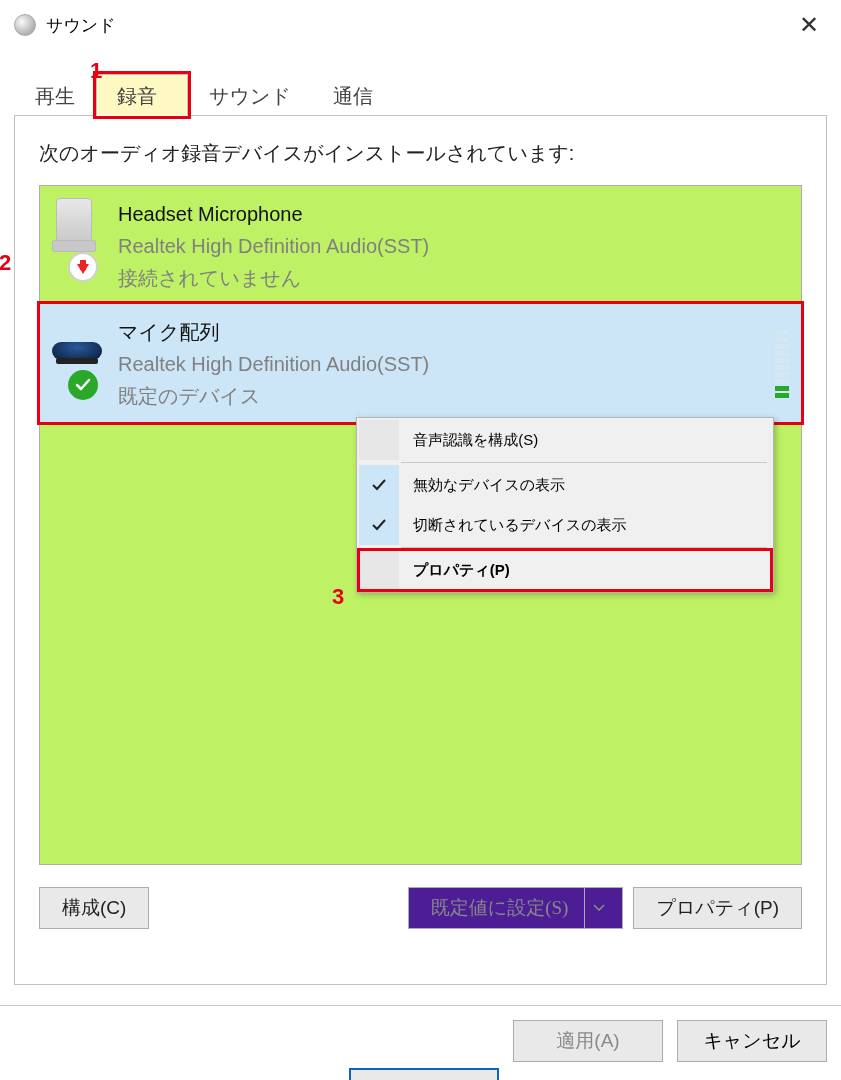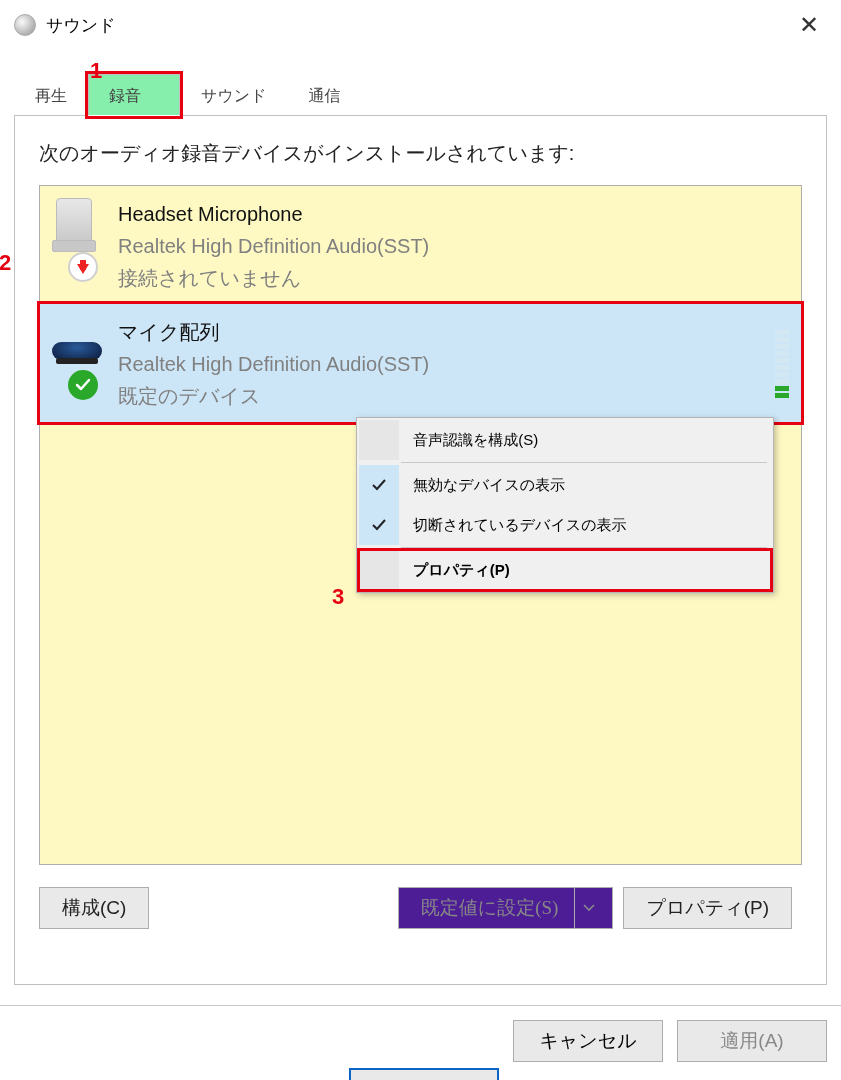--- a/index.html
+++ b/index.html
@@ -43,29 +43,29 @@
     display: flex;
     align-items: flex-end;
     margin: 28px 0 0 14px;
     height: 42px;
     position: relative;
   }
   .tab {
     height: 42px;
     line-height: 42px;
     padding: 0 20px;
-    font-size: 16px;
+    font-size: 20px;
     color: #444;
     border: 1px solid transparent;
     position: relative;
   }
   .tab.active {
     border: 1px solid #c0c0c0;
     border-bottom-color: #fff;
-    background: #86efac;
+    background: #fef9c3;
     z-index: 2;
   }
   .tab-content-border {
     border: 1px solid #c0c0c0;
     margin: -1px 14px 0 14px;
     height: 870px;
     padding: 24px 24px 12px 24px;
     position: relative;
   }
 
@@ -83,21 +83,21 @@
   .instruction {
     font-size: 20px;
     color: #222;
     margin-bottom: 18px;
   }
 
   .devlist {
     border: 1px solid #adadad;
     height: 680px;
     position: relative;
-    background: #fef9c3;
+    background: #bef264;
   }
 
   .dev-item {
     display: flex;
     align-items: flex-start;
     padding: 10px 14px 10px 10px;
     position: relative;
   }
   .dev-item.selected {
     background: #cde6f7;
@@ -348,35 +348,35 @@
       </div>
       <div class="ctx-sep"></div>
       <div class="ctx-item redbox" style="outline-offset:-1px; font-weight:bold;">
         <div class="ctx-check-col"></div>
         <div class="ctx-label">プロパティ(P)</div>
       </div>
     </div>
 
   </div>
 
-  <div class="btn-row" style="margin:22px 10px 0 0; justify-content:space-between;">
+  <div class="btn-row" style="margin:22px 0 0 0; justify-content:space-between;">
     <div class="button">構成(C)</div>
     <div style="display:flex; gap:10px;">
       <div class="button disabled dropdown">
         <span>既定値に設定(S)</span>
         <span class="drop-caret">
           <svg width="12" height="8" viewBox="0 0 12 8">
               <path d="M1 1 L6 6 L11 1" stroke="#888" stroke-width="1.6" fill="none"></path>
             </svg>
         </span>
       </div>
       <div class="button">プロパティ(P)</div>
     </div>
   </div>
 
 </div>
 
 <div class="dlg-sep"></div>
 <div class="dlg-btn-row">
   <div class="dlg-btn primary">OK</div>
+  <div class="dlg-btn disabled">適用(A)</div>
   <div class="dlg-btn">キャンセル</div>
-  <div class="dlg-btn disabled">適用(A)</div>
 </div>
 
 </body></html>

